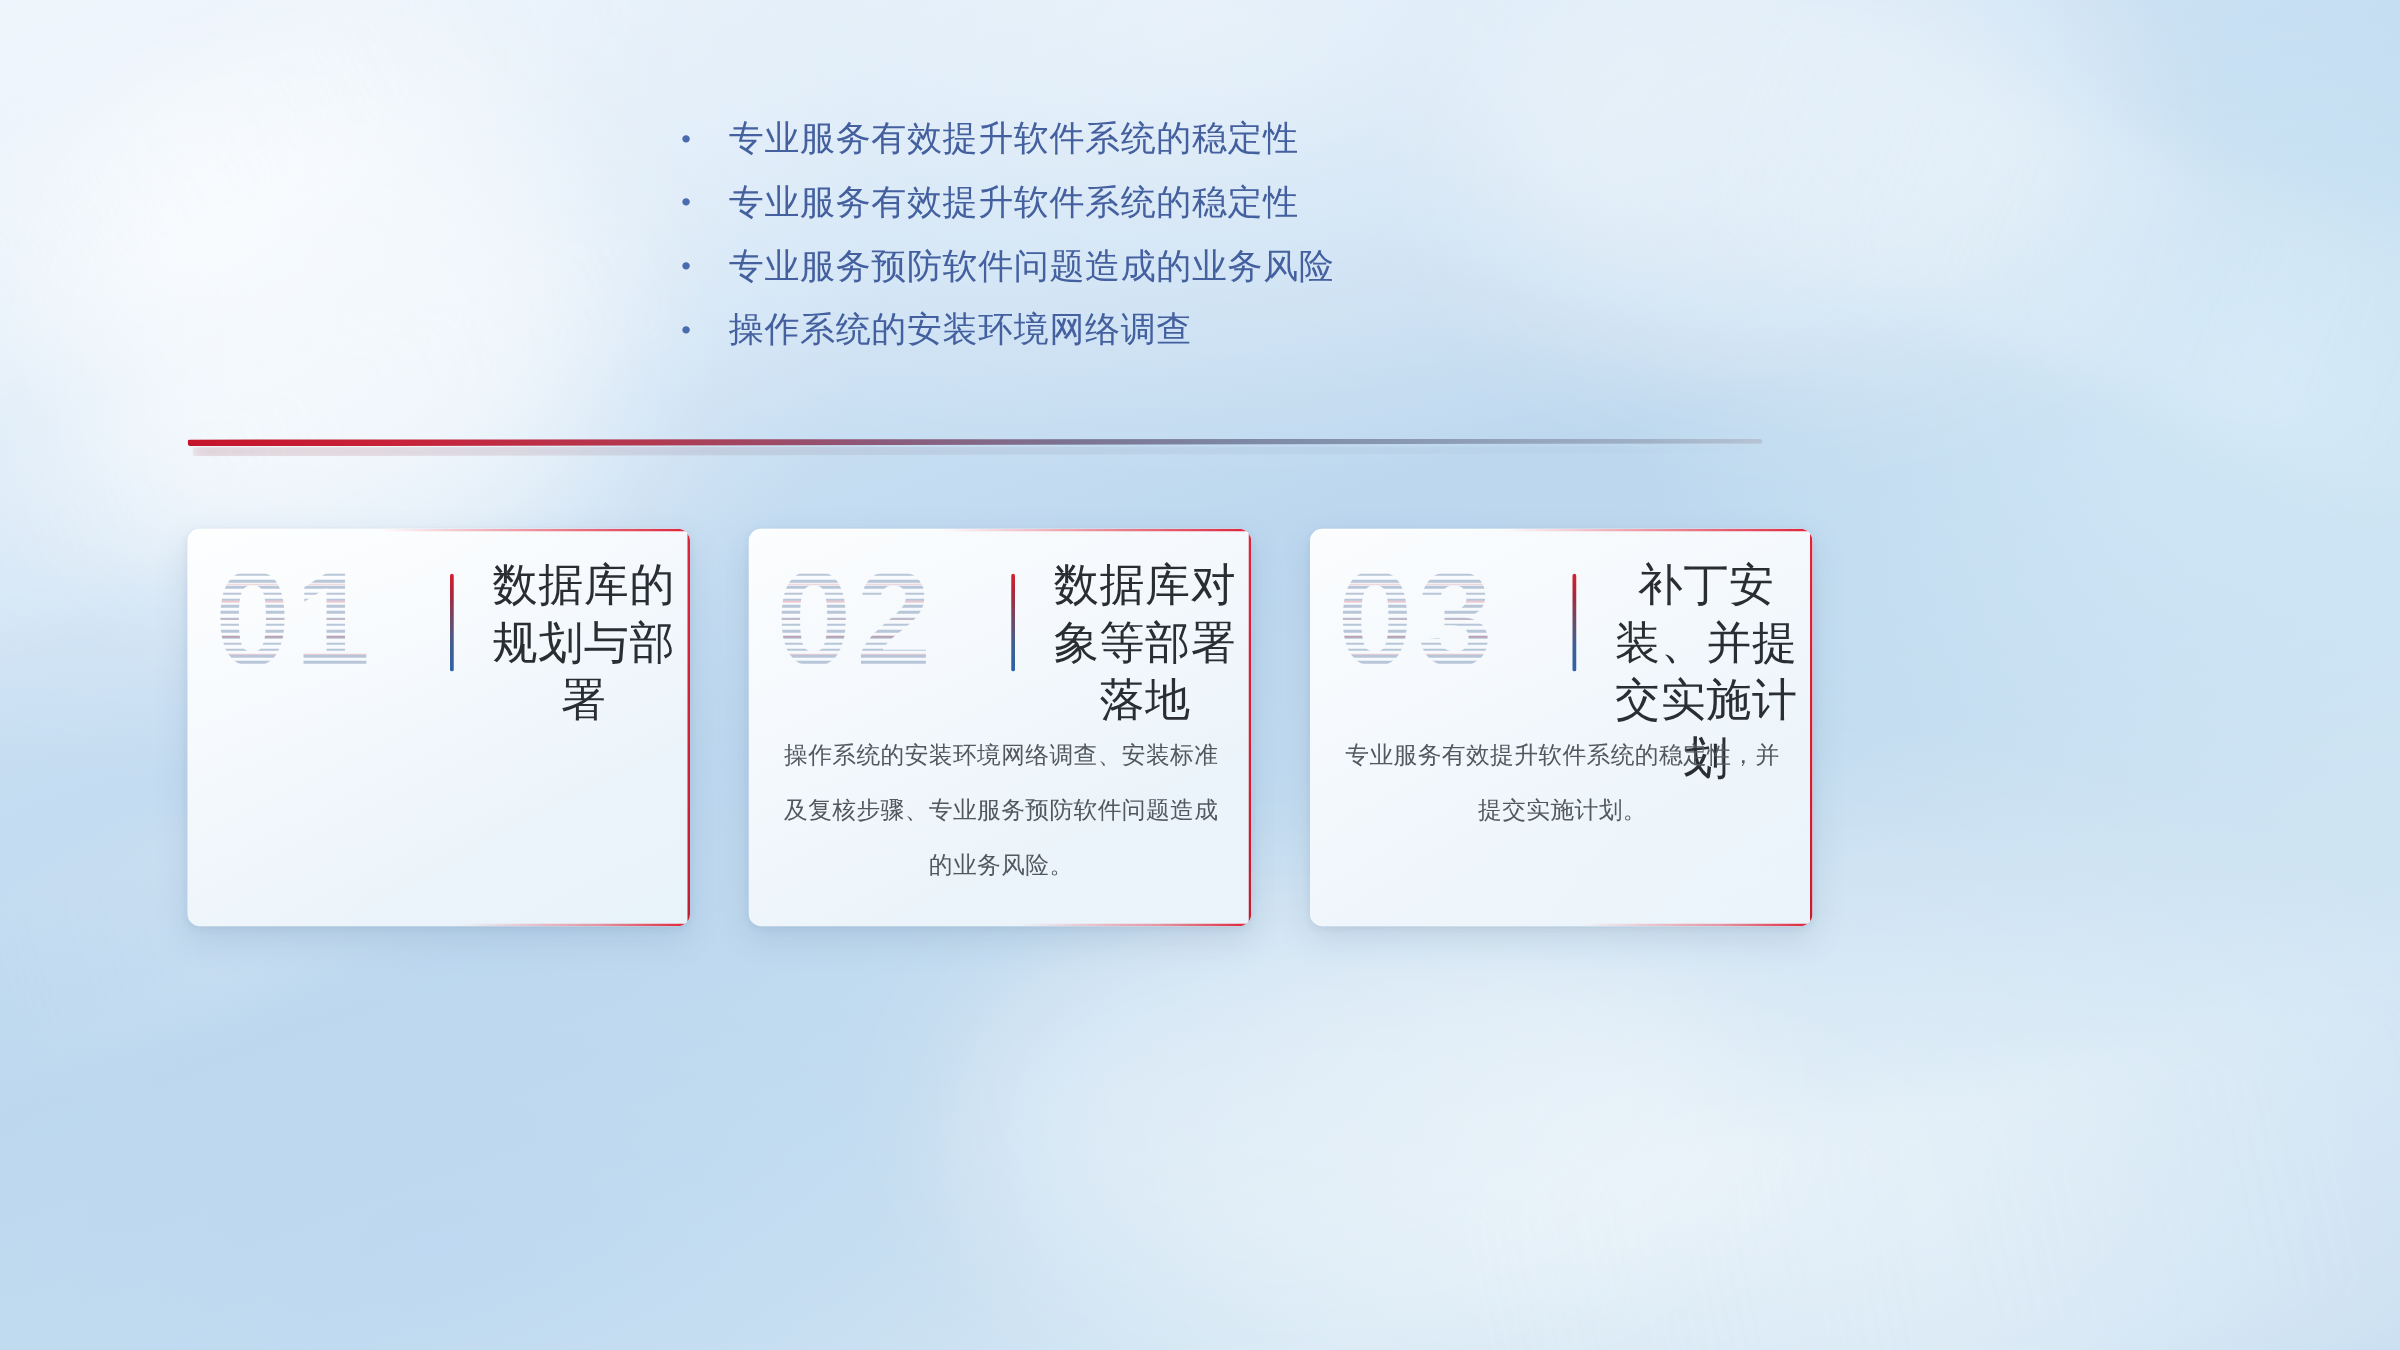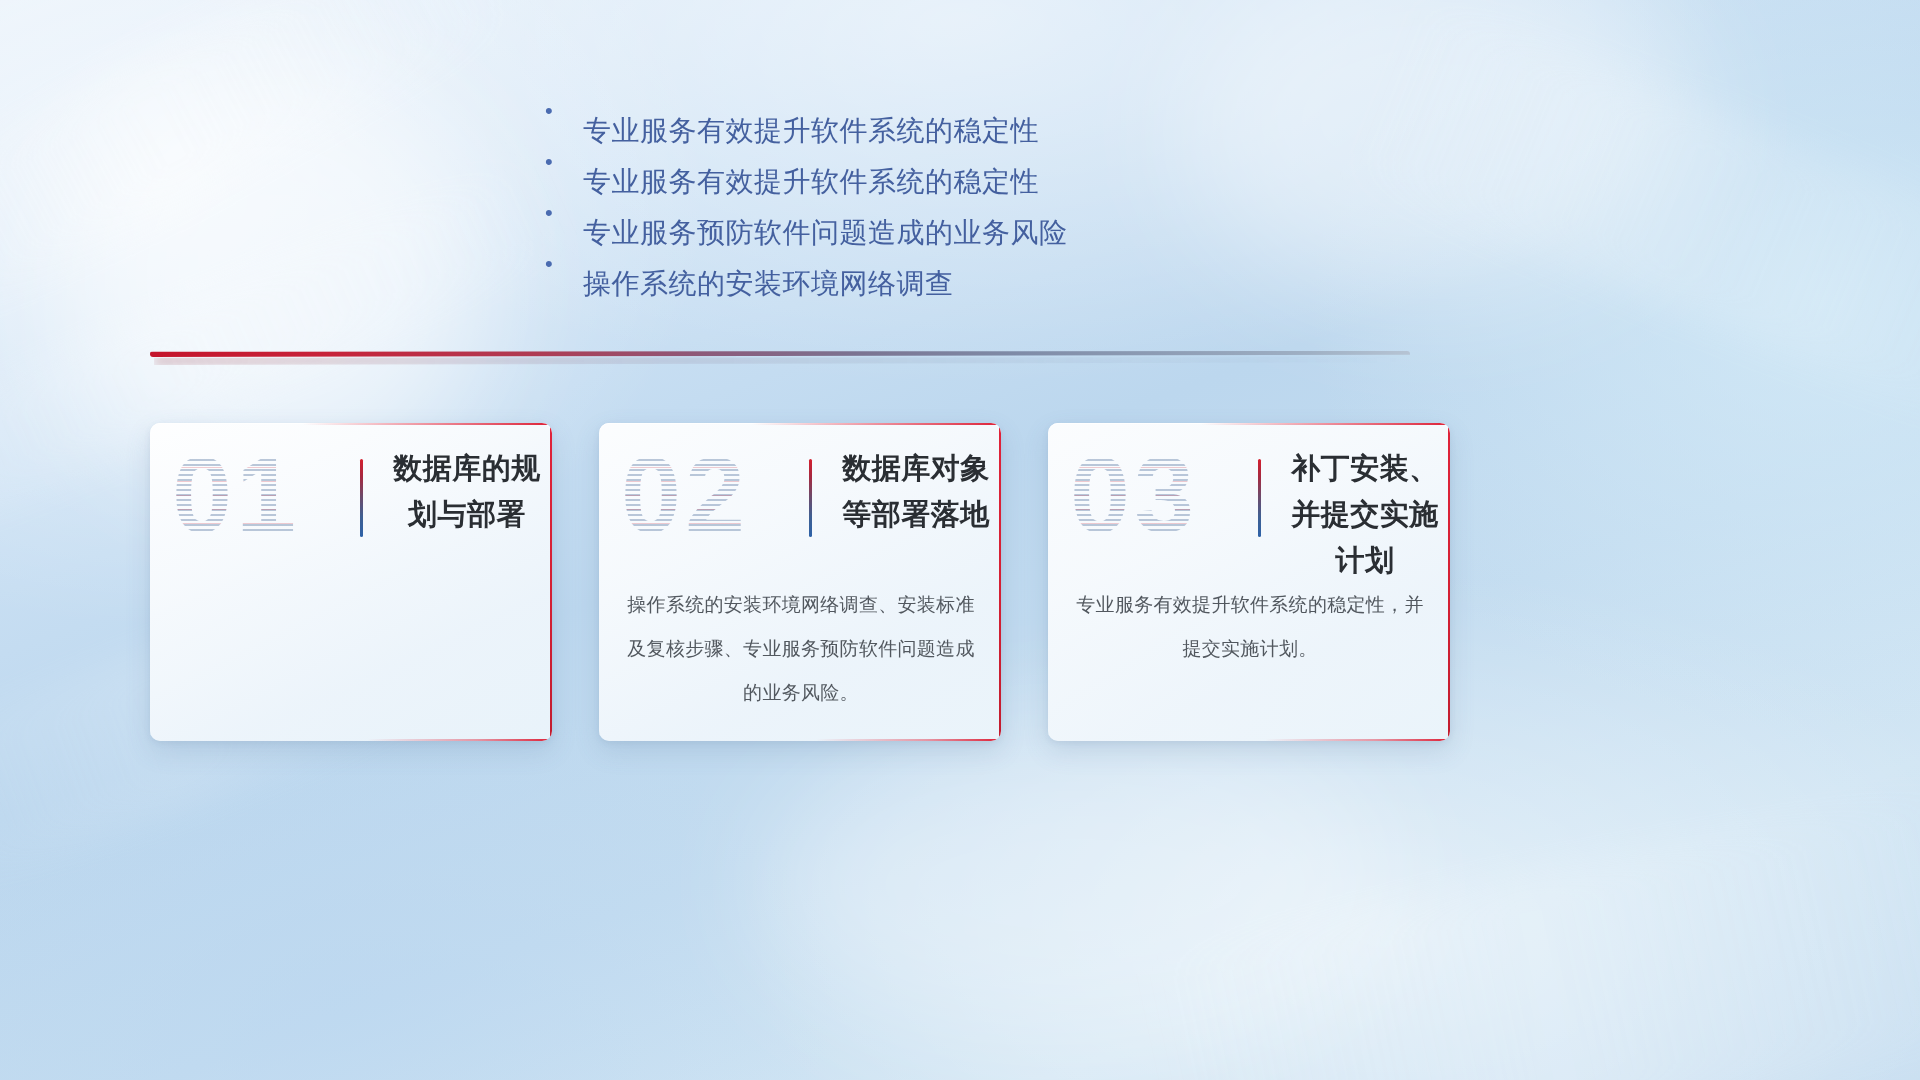--- a/index.html
+++ b/index.html
@@ -72,21 +72,20 @@
     line-height: 38px;
     text-align: left;
   }
   .bullet-text {
     font-size: 28px;
     line-height: 38px;
     color: #44609f;
     letter-spacing: .5px;
     white-space: nowrap;
     padding-left: 18px;
-    margin-top: 20px;
   }
 
   
   #divider-wrap {
     position: absolute;
     left: 150px;
     top: 345px;
     width: 1260px;
     height: 22px;
   }
@@ -227,23 +226,23 @@
     height: 78px;
     border-radius: 2px;
     background: linear-gradient(180deg, #d4202f 0%, #a8283f 22%, #6d4a6a 48%, #3f5f92 74%, #2d62a8 100%);
   }
 
   .card-title {
     position: absolute;
     left: 242px;
     top: 22px;
     width: 150px;
-    font-size: 29px;
+    font-size: 36px;
     line-height: 46px;
-    font-weight: 700;
+    font-weight: 400;
     color: #2a2e33;
     letter-spacing: .5px;
   }
 
   .card-body {
     position: absolute;
     left: 28px;
     right: 26px;
     top: 160px;
     font-size: 19px;

